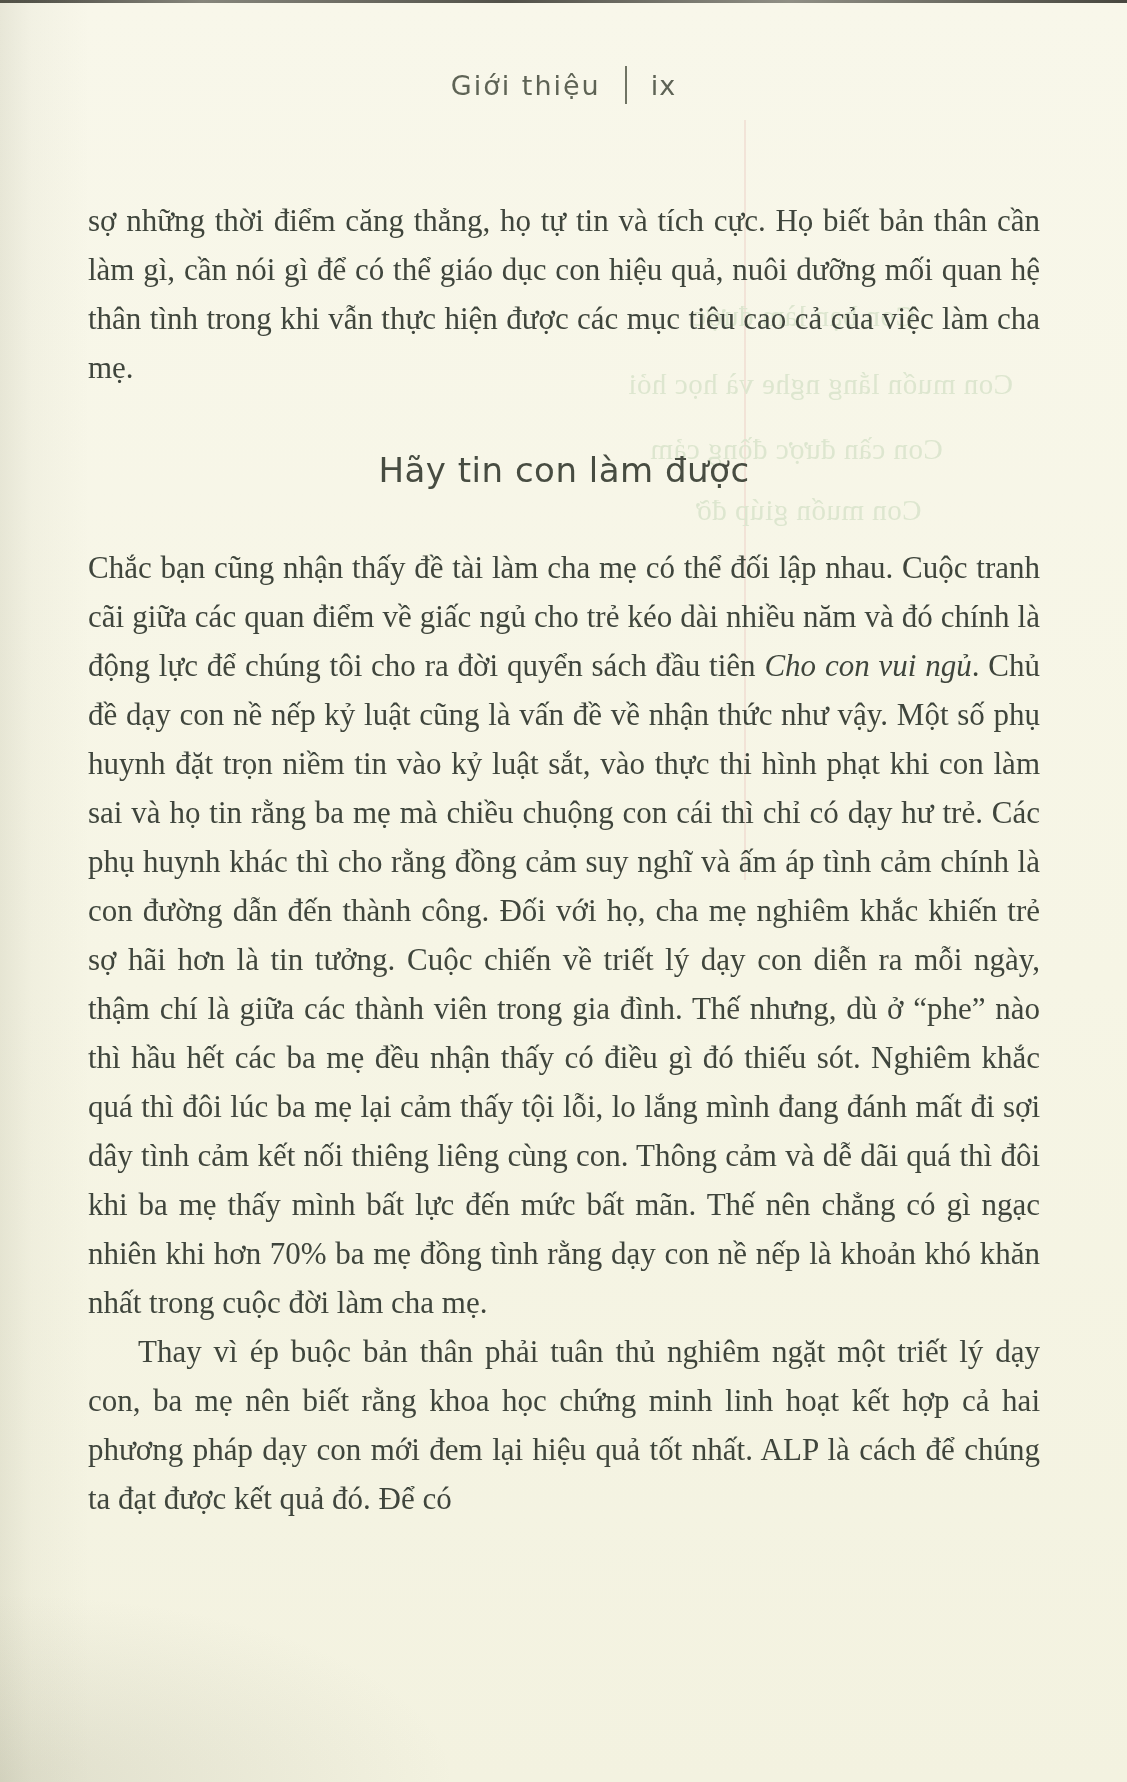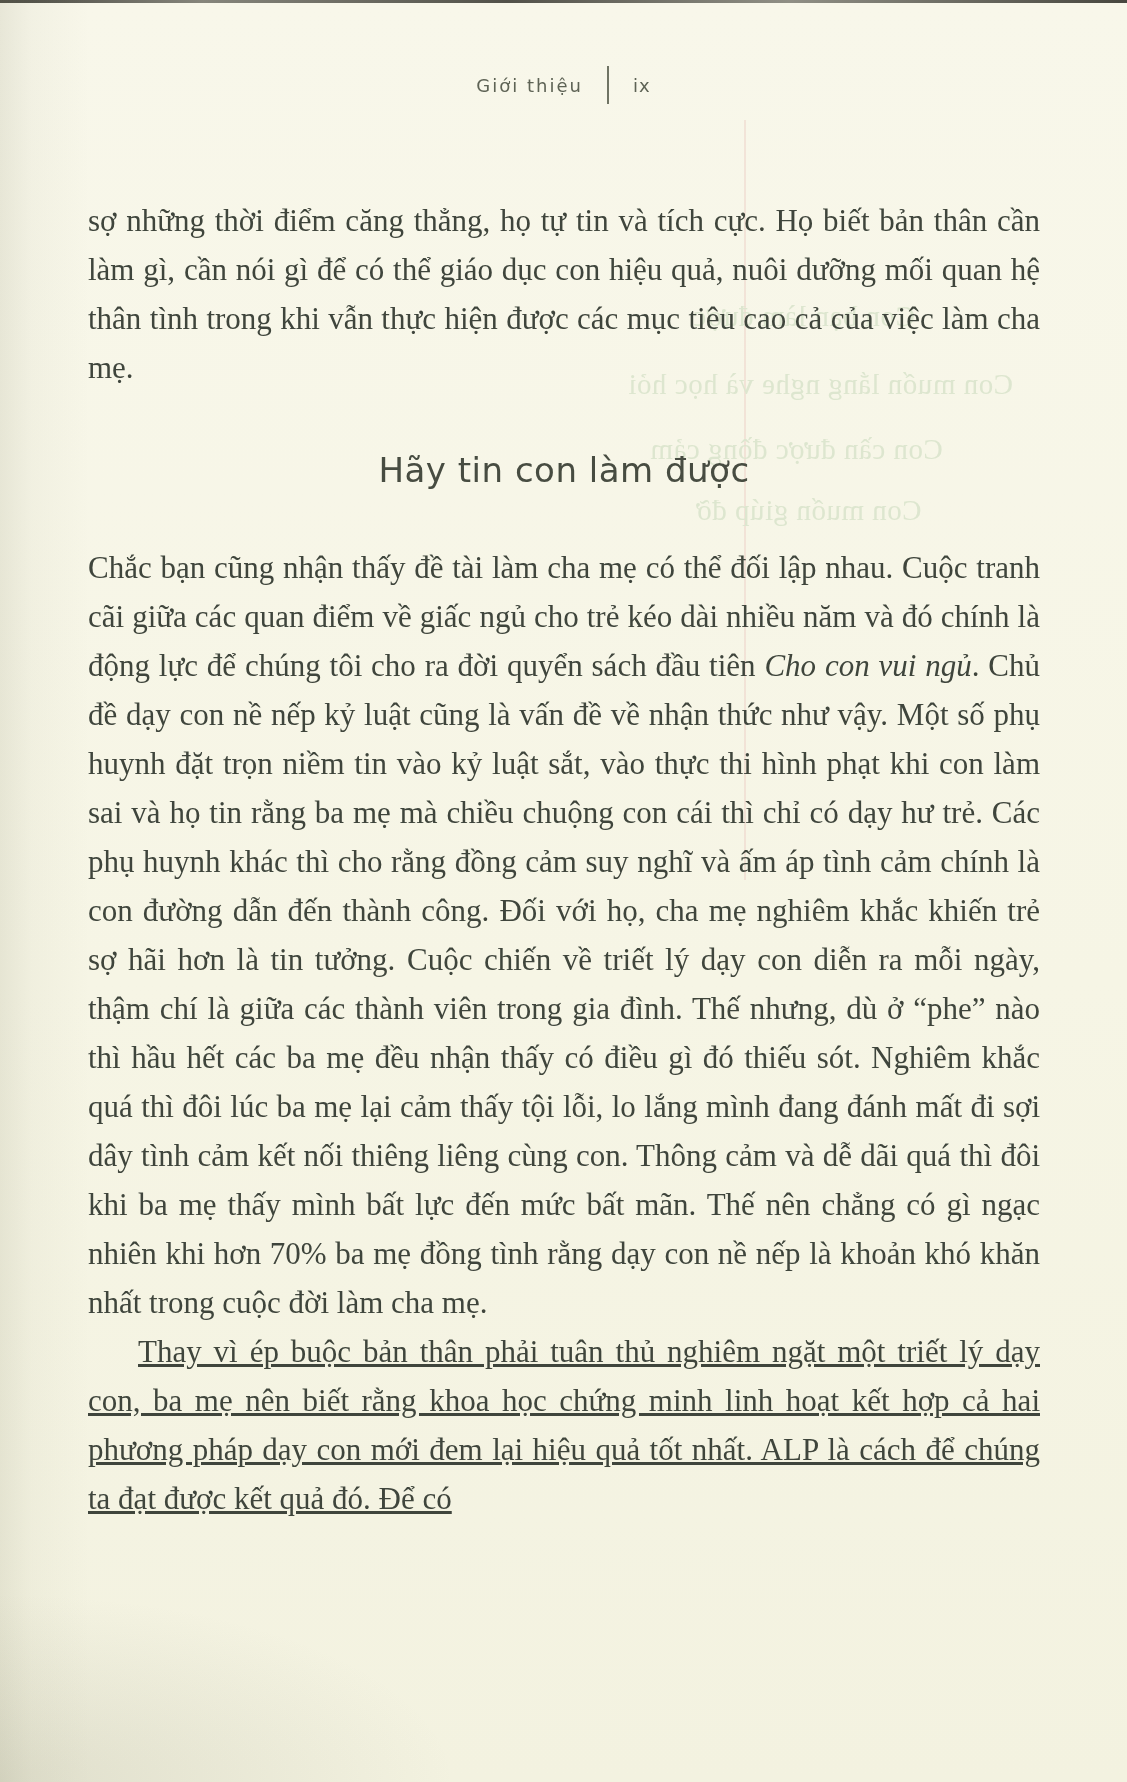--- a/index.html
+++ b/index.html
@@ -53,21 +53,21 @@
   .g2 { top: 368px; left: 628px; }
   .g3 { top: 433px; left: 650px; }
   .g4 { top: 494px; left: 696px; }
 
   .running-head {
     position: absolute;
     top: 66px; left: 0; right: 0;
     display: flex; align-items: center; justify-content: center;
     font-family: "DejaVu Sans", "Liberation Sans", sans-serif;
     color: #5e6355;
-    font-size: 18px;
+    font-size: 27px;
     letter-spacing: 2px;
   }
   .rh-divider {
     display: inline-block;
     width: 2px; height: 38px;
     background: #707464;
     margin: 0 24px;
   }
   .rh-page { letter-spacing: 1px; }
 
@@ -75,21 +75,21 @@
     position: absolute;
     top: 196px;
     left: 88px;
     width: 952px;
     color: #3f453c;
     font-size: 31px;
     line-height: 49px;
     text-align: justify;
   }
   .para { margin: 0; }
-  .para.indented { text-indent: 50px; text-decoration: underline; }
+  .para.indented { text-indent: 50px; }
   .book-title { font-style: italic; margin-top: 7px; }
   .section-heading {
     font-family: "DejaVu Sans", "Liberation Sans", sans-serif;
     font-weight: 400;
     font-size: 34px;
     line-height: 44px;
     color: #474c41;
     text-align: center;
     margin: 56px 0 51px 0;
     letter-spacing: .5px;

